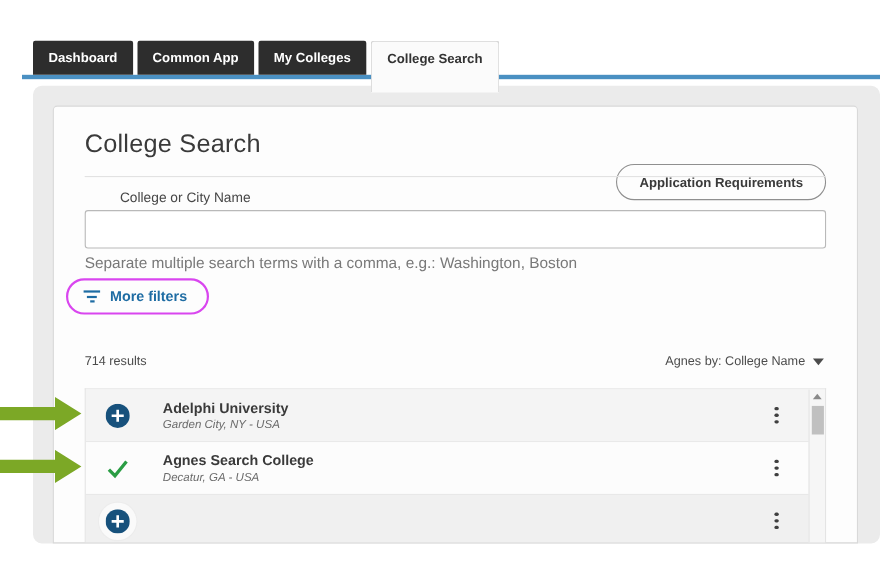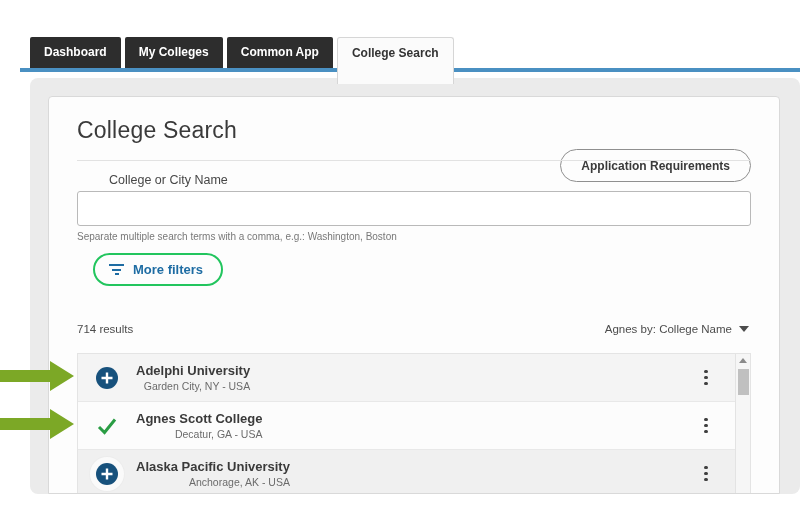--- a/index.html
+++ b/index.html
@@ -23,23 +23,23 @@
   .page-title { position:absolute; left:28px; top:20px; font-size:23px; color:#3a3a3a; letter-spacing:.2px; }
   .app-req-btn { position:absolute; right:28px; top:17px; height:33px; padding:0 20px; background:transparent;
                  border:1.5px solid #8f8f8f; border-radius:17px; font-family:inherit; font-size:12px; font-weight:bold;
                  color:#3a3a3a; cursor:pointer;margin-top:35px; }
   .divider { position:absolute; left:28px; right:28px; top:63px; height:1px; background:#e2e2e2; }
 
   
   .field-label { position:absolute; left:28px; top:76px; font-size:12.5px; color:#474747;margin-left:32px; }
   .search-input { position:absolute; left:28px; top:94px; width:674px; height:35px; border:1px solid #b9b9b9;
                   border-radius:3px; background:#ffffff; font-family:inherit; font-size:13px; padding:0 10px; color:#333; }
-  .helper-text { position:absolute; left:28px; top:134px; font-size:10px; color:#787878; }
-  .more-filters-btn { position:absolute; left:44px; top:156px; height:33px; padding:0 18px 0 14px; background:transparent;
-                      border:2px solid #22c55e; border-radius:17px; color:#1e6ca3; font-family:inherit; font-size:13px;
+  .helper-text { position:absolute; left:28px; top:134px; font-size:14px; color:#787878; }
+  .more-filters-btn { position:absolute; left:11px; top:156px; height:33px; padding:0 18px 0 14px; background:transparent;
+                      border:2px solid #d946ef; border-radius:17px; color:#1e6ca3; font-family:inherit; font-size:13px;
                       font-weight:bold; cursor:pointer; display:flex; align-items:center; gap:9px; }
   .filter-icon { display:inline-block; width:15px; }
   .filter-icon span { display:block; background:#1e6ca3; height:2px; margin:2.5px auto; }
   .filter-icon .l1 { width:15px; } .filter-icon .l2 { width:9px; } .filter-icon .l3 { width:4px; }
 
   
   .results-count { position:absolute; left:28px; top:226px; font-size:11.5px; color:#4c4c4c; }
   .sort-by { position:absolute; right:30px; top:226px; font-size:11.5px; color:#4c4c4c; cursor:pointer;
              display:flex; align-items:center; gap:7px; }
   .caret-down { width:0; height:0; border-left:5px solid transparent; border-right:5px solid transparent;
@@ -47,23 +47,23 @@
 
   
   .college-list { position:absolute; left:28px; top:256px; width:674px; height:142px; overflow:hidden;
                   border:1px solid #e4e4e4; border-bottom:none; }
   .college-row { position:relative; height:48px; display:flex; align-items:center; padding-left:12px;
                  border-bottom:1px solid #e8e8e8; }
   .row-a { background:#f4f4f4; } .row-b { background:#fcfcfc; } .row-c { background:#f0f0f0; }
   .action-btn { width:34px; height:34px; border-radius:50%; display:flex; align-items:center; justify-content:center;
                 cursor:pointer; flex:0 0 auto; }
   .action-btn.halo { background:#fafafa; box-shadow:0 0 0 1px #ececec; }
-  .college-text { margin-left:12px;text-align:right; }
+  .college-text { margin-left:24px; }
   .college-name { font-size:13px; font-weight:bold; color:#3a3a3a; }
-  .college-loc { font-size:10.5px; color:#6b6b6b; margin-top:2px; }
+  .college-loc { font-size:10.5px; color:#6b6b6b; margin-top:2px;font-style:italic; }
   .kebab { position:absolute; right:36px; top:50%; transform:translateY(-50%); width:16px; height:22px;
            display:flex; flex-direction:column; align-items:center; justify-content:center; gap:2.5px; cursor:pointer; }
   .kebab i { width:3.5px; height:3.5px; background:#3f3f3f; border-radius:50%; }
 
   
   .scrollbar { position:absolute; right:0; top:0; width:15px; height:142px; background:#f6f6f6; border-left:1px solid #e3e3e3; }
   .scroll-up { height:13px; display:flex; align-items:center; justify-content:center; cursor:pointer; }
   .scroll-up .tri { width:0; height:0; border-left:4px solid transparent; border-right:4px solid transparent;
                     border-bottom:5px solid #8a8a8a; }
   .scroll-thumb { position:absolute; left:2px; top:15px; width:11px; height:26px; background:#c0c0c0; cursor:pointer; }
@@ -72,22 +72,22 @@
   .ann-arrow { position:absolute; left:0; width:76px; height:30px; z-index:5; }
   .ann-arrow-1 { top:361px; } .ann-arrow-2 { top:409px; }
 </style>
 </head>
 <body>
 
 <div class="stage">
 
   <div class="tabbar">
     <div class="tab">Dashboard</div>
+    <div class="tab">Common App</div>
     <div class="tab">My Colleges</div>
-    <div class="tab">Common App</div>
     <div class="tab active">College Search</div>
   </div>
   <div class="blue-line"></div>
 
   <div class="gray-panel"></div>
 
   <div class="card">
     <div class="page-title">College Search</div>
     <button class="app-req-btn">Application Requirements</button>
     <div class="divider"></div>
@@ -131,40 +131,36 @@
           </div>
       </div>
 
       <div class="college-row row-b">
         <div class="action-btn">
           <svg width="24" height="24" viewBox="0 0 24 24">
             <path d="M4 13 L9.5 18.5 L20 5.5" fill="none" stroke="#2a9d44" stroke-width="3"></path>
           </svg>
         </div>
         <div class="college-text">
-          <div class="college-name">Agnes Scott College</div>
+          <div class="college-name">Agnes Search College</div>
           <div class="college-loc">Decatur, GA - USA</div>
         </div>
         <div class="kebab">
             <i></i>
             <i></i>
             <i></i>
           </div>
       </div>
 
       <div class="college-row row-c">
         <div class="action-btn halo">
           <svg width="22" height="22" viewBox="0 0 22 22">
             <circle cx="11" cy="11" r="11" fill="#17517c"></circle>
             <path d="M11 5.5v11M5.5 11h11" stroke="#ffffff" stroke-width="2.4"></path>
           </svg>
-        </div>
-        <div class="college-text">
-          <div class="college-name">Alaska Pacific University</div>
-          <div class="college-loc">Anchorage, AK - USA</div>
         </div>
         <div class="kebab">
             <i></i>
             <i></i>
             <i></i>
           </div>
       </div>
 
       <div class="scrollbar">
         <div class="scroll-up">

